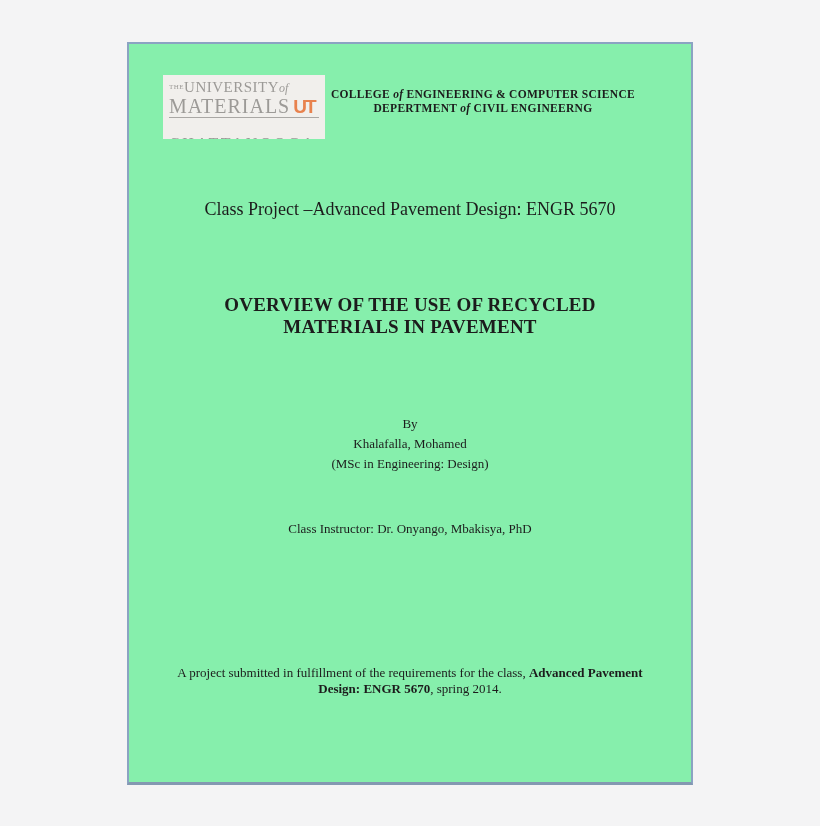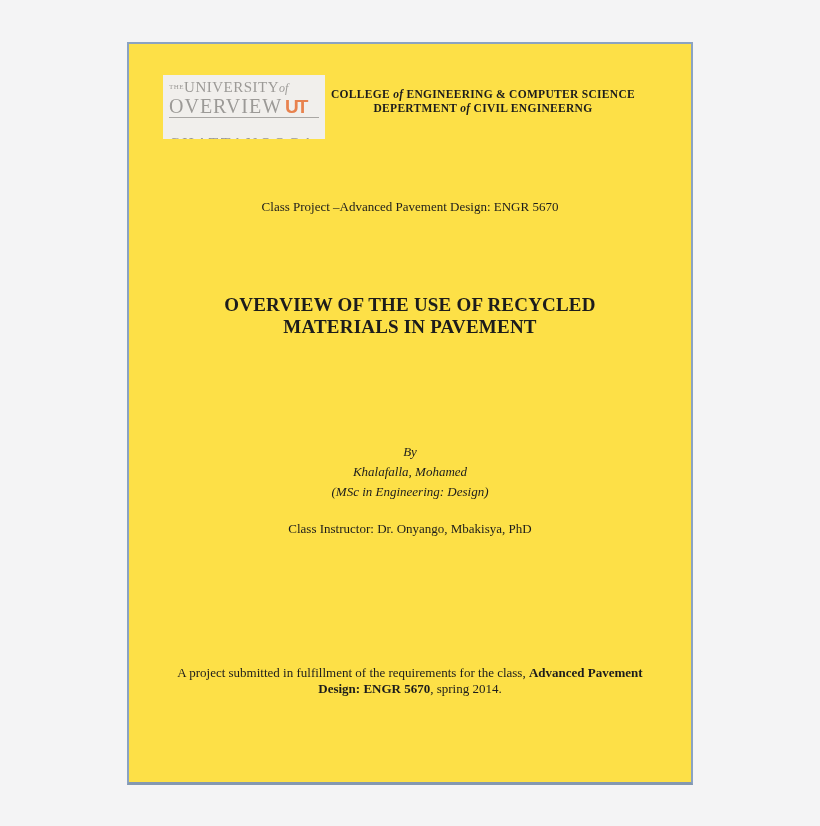--- a/index.html
+++ b/index.html
@@ -12,21 +12,21 @@
     color: #1c1c1c;
     overflow: hidden;
   }
   .page {
     position: absolute;
     left: 127px;
     top: 42px;
     width: 566px;
     height: 743px;
     box-sizing: border-box;
-    background: #fde047;
+    background: #86efac;
     border: 2px solid #8ba3c2;
     border-bottom: 3px solid #8498b1;
   }
   
   .logo {
     position: absolute;
     left: 34px;
     top: 31px;
     width: 162px;
     height: 64px;
@@ -65,49 +65,49 @@
     text-align: center;
     font-size: 11.5px;
     font-weight: bold;
     line-height: 14px;
     letter-spacing: .3px;
     white-space: nowrap;
   }
   .college .of { font-style: italic; font-weight: bold; }
   
   .center-line { position: absolute; left: 0; right: 0; text-align: center; }
-  .course { top: 155px; font-size: 13px; }
+  .course { top: 155px; font-size: 18px; }
   .doc-title {
     top: 250px;
     font-size: 19px;
     font-weight: bold;
     line-height: 22px;
     letter-spacing: .2px;
   }
-  .byline { top: 400px; font-size: 13px; font-style: italic; }
+  .byline { top: 372px; font-size: 13px; }
   .byline div { height: 20px; }
   .instructor { top: 477px; font-size: 13px; }
   .submission {
     top: 621px;
     font-size: 13px;
     line-height: 15.5px;
   }
   .submission b { font-weight: bold; }
 </style>
 </head>
 <body>
 
 <div class="page">
 
   <div class="logo">
     <div class="logo-line1">
       <span class="logo-the">THE</span><span class="logo-university">UNIVERSITY</span><span class="logo-of1">of</span>
     </div>
     <div class="logo-line2">
-      <span class="logo-tennessee">OVERVIEW</span><span class="logo-ut">UT</span>
+      <span class="logo-tennessee">MATERIALS</span><span class="logo-ut">UT</span>
     </div>
     <div class="logo-line3">CHATTANOOGA</div>
   </div>
 
   <div class="college">
     <div>
       <span>COLLEGE</span>
       <span class="of">of</span>
       <span>ENGINEERING &amp; COMPUTER SCIENCE</span>
     </div>

